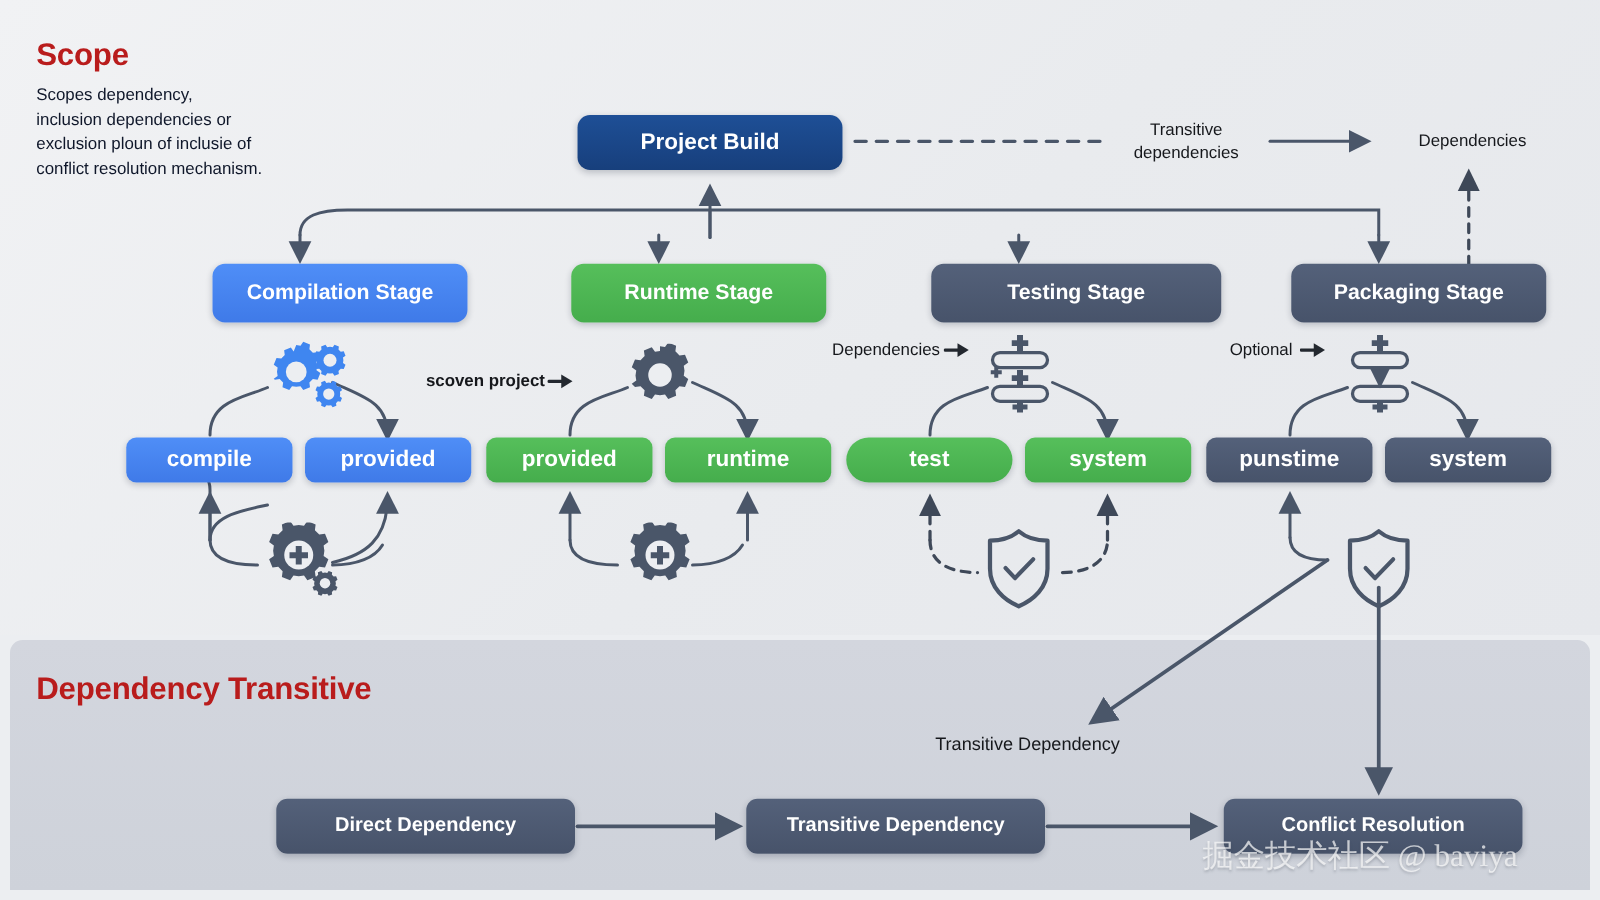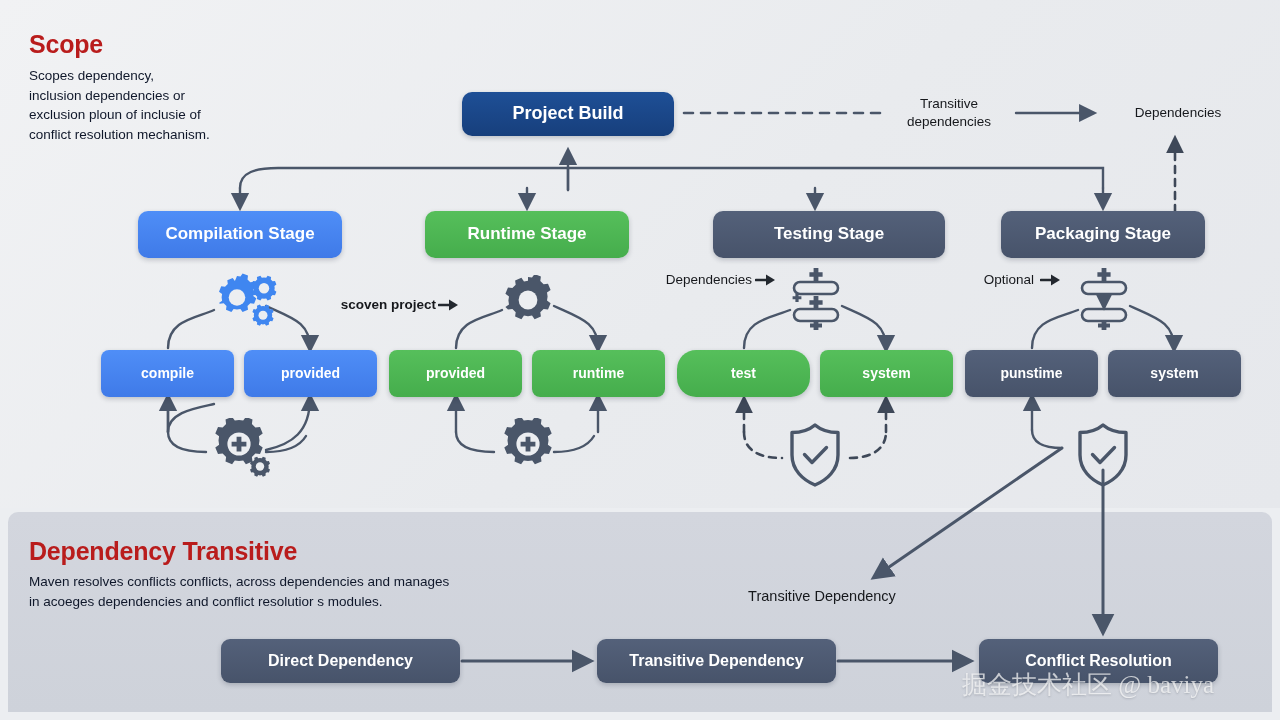--- a/index.html
+++ b/index.html
@@ -40,22 +40,22 @@
   .node{
     position:absolute;display:flex;align-items:center;justify-content:center;
     border-radius:9px;color:#fff;font-weight:700;
     box-shadow:0 2px 5px rgba(25,32,48,.22);
     text-align:center;line-height:1.1;
   }
   .nd-navy   {background:linear-gradient(180deg,#1e4f96 0%,#173f7c 100%);}
   .nd-blue   {background:linear-gradient(180deg,#4f8ef7 0%,#3f7ae8 100%);}
   .nd-green  {background:linear-gradient(180deg,#56bf5b 0%,#45ad4c 100%);}
   .nd-slate  {background:linear-gradient(180deg,#54617a 0%,#47536a 100%);}
-  .stage-node{font-size:17px;height:47px;border-radius:10px;}
-  .scope-node{font-size:14px;height:47px;border-radius:8px;}
+  .stage-node{font-size:17px;height:47px;border-radius:10px;margin-left:32px;}
+  .scope-node{font-size:18px;height:36px;border-radius:8px;}
   .flow-node {font-size:16px;height:44px;border-radius:9px;}
 
   
   svg.ov{position:absolute;left:0;top:0;width:1280px;height:720px;
          pointer-events:none;overflow:visible;}
   .st{fill:none;stroke:#4a5669;stroke-width:2.4;stroke-linecap:round;}
   .st-th{fill:none;stroke:#4a5669;stroke-width:3;stroke-linecap:round;}
   .dsh{fill:none;stroke:#4a5669;stroke-width:2.6;stroke-linecap:round;
        stroke-dasharray:9 8;}
   .dsh-s{fill:none;stroke:#3e4858;stroke-width:2.6;stroke-linecap:round;
@@ -230,22 +230,20 @@
     </svg>
   </div>
 
   <div class="sec-title" style="left:29px;top:30px;">Scope</div>
   <div class="sec-sub" style="left:29px;top:66px;width:300px;">Scopes dependency,
 inclusion dependencies or
 exclusion ploun of inclusie of
 conflict resolution mechanism.</div>
 
   <div class="sec-title" style="left:29px;top:537px;">Dependency Transitive</div>
-  <div class="sec-sub" style="left:29px;top:572px;width:620px;">Maven resolves conflicts conflicts, across dependencies and manages
-in acoeges dependencies and conflict resolutior s modules.</div>
 
   <div class="lbl" style="left:884px;top:95px;width:130px;">Transitive
 dependencies</div>
   <div class="lbl" style="left:1108px;top:104px;width:140px;">Dependencies</div>
 
   <div class="lbl lbl-b" style="left:306px;top:296px;width:130px;text-align:right;">scoven project</div>
   <div class="lbl" style="left:618px;top:271px;width:134px;text-align:right;">Dependencies</div>
   <div class="lbl" style="left:938px;top:271px;width:96px;text-align:right;">Optional</div>
 
   <div class="lbl" style="left:722px;top:587px;width:200px;font-size:14.5px;">Transitive Dependency</div>

